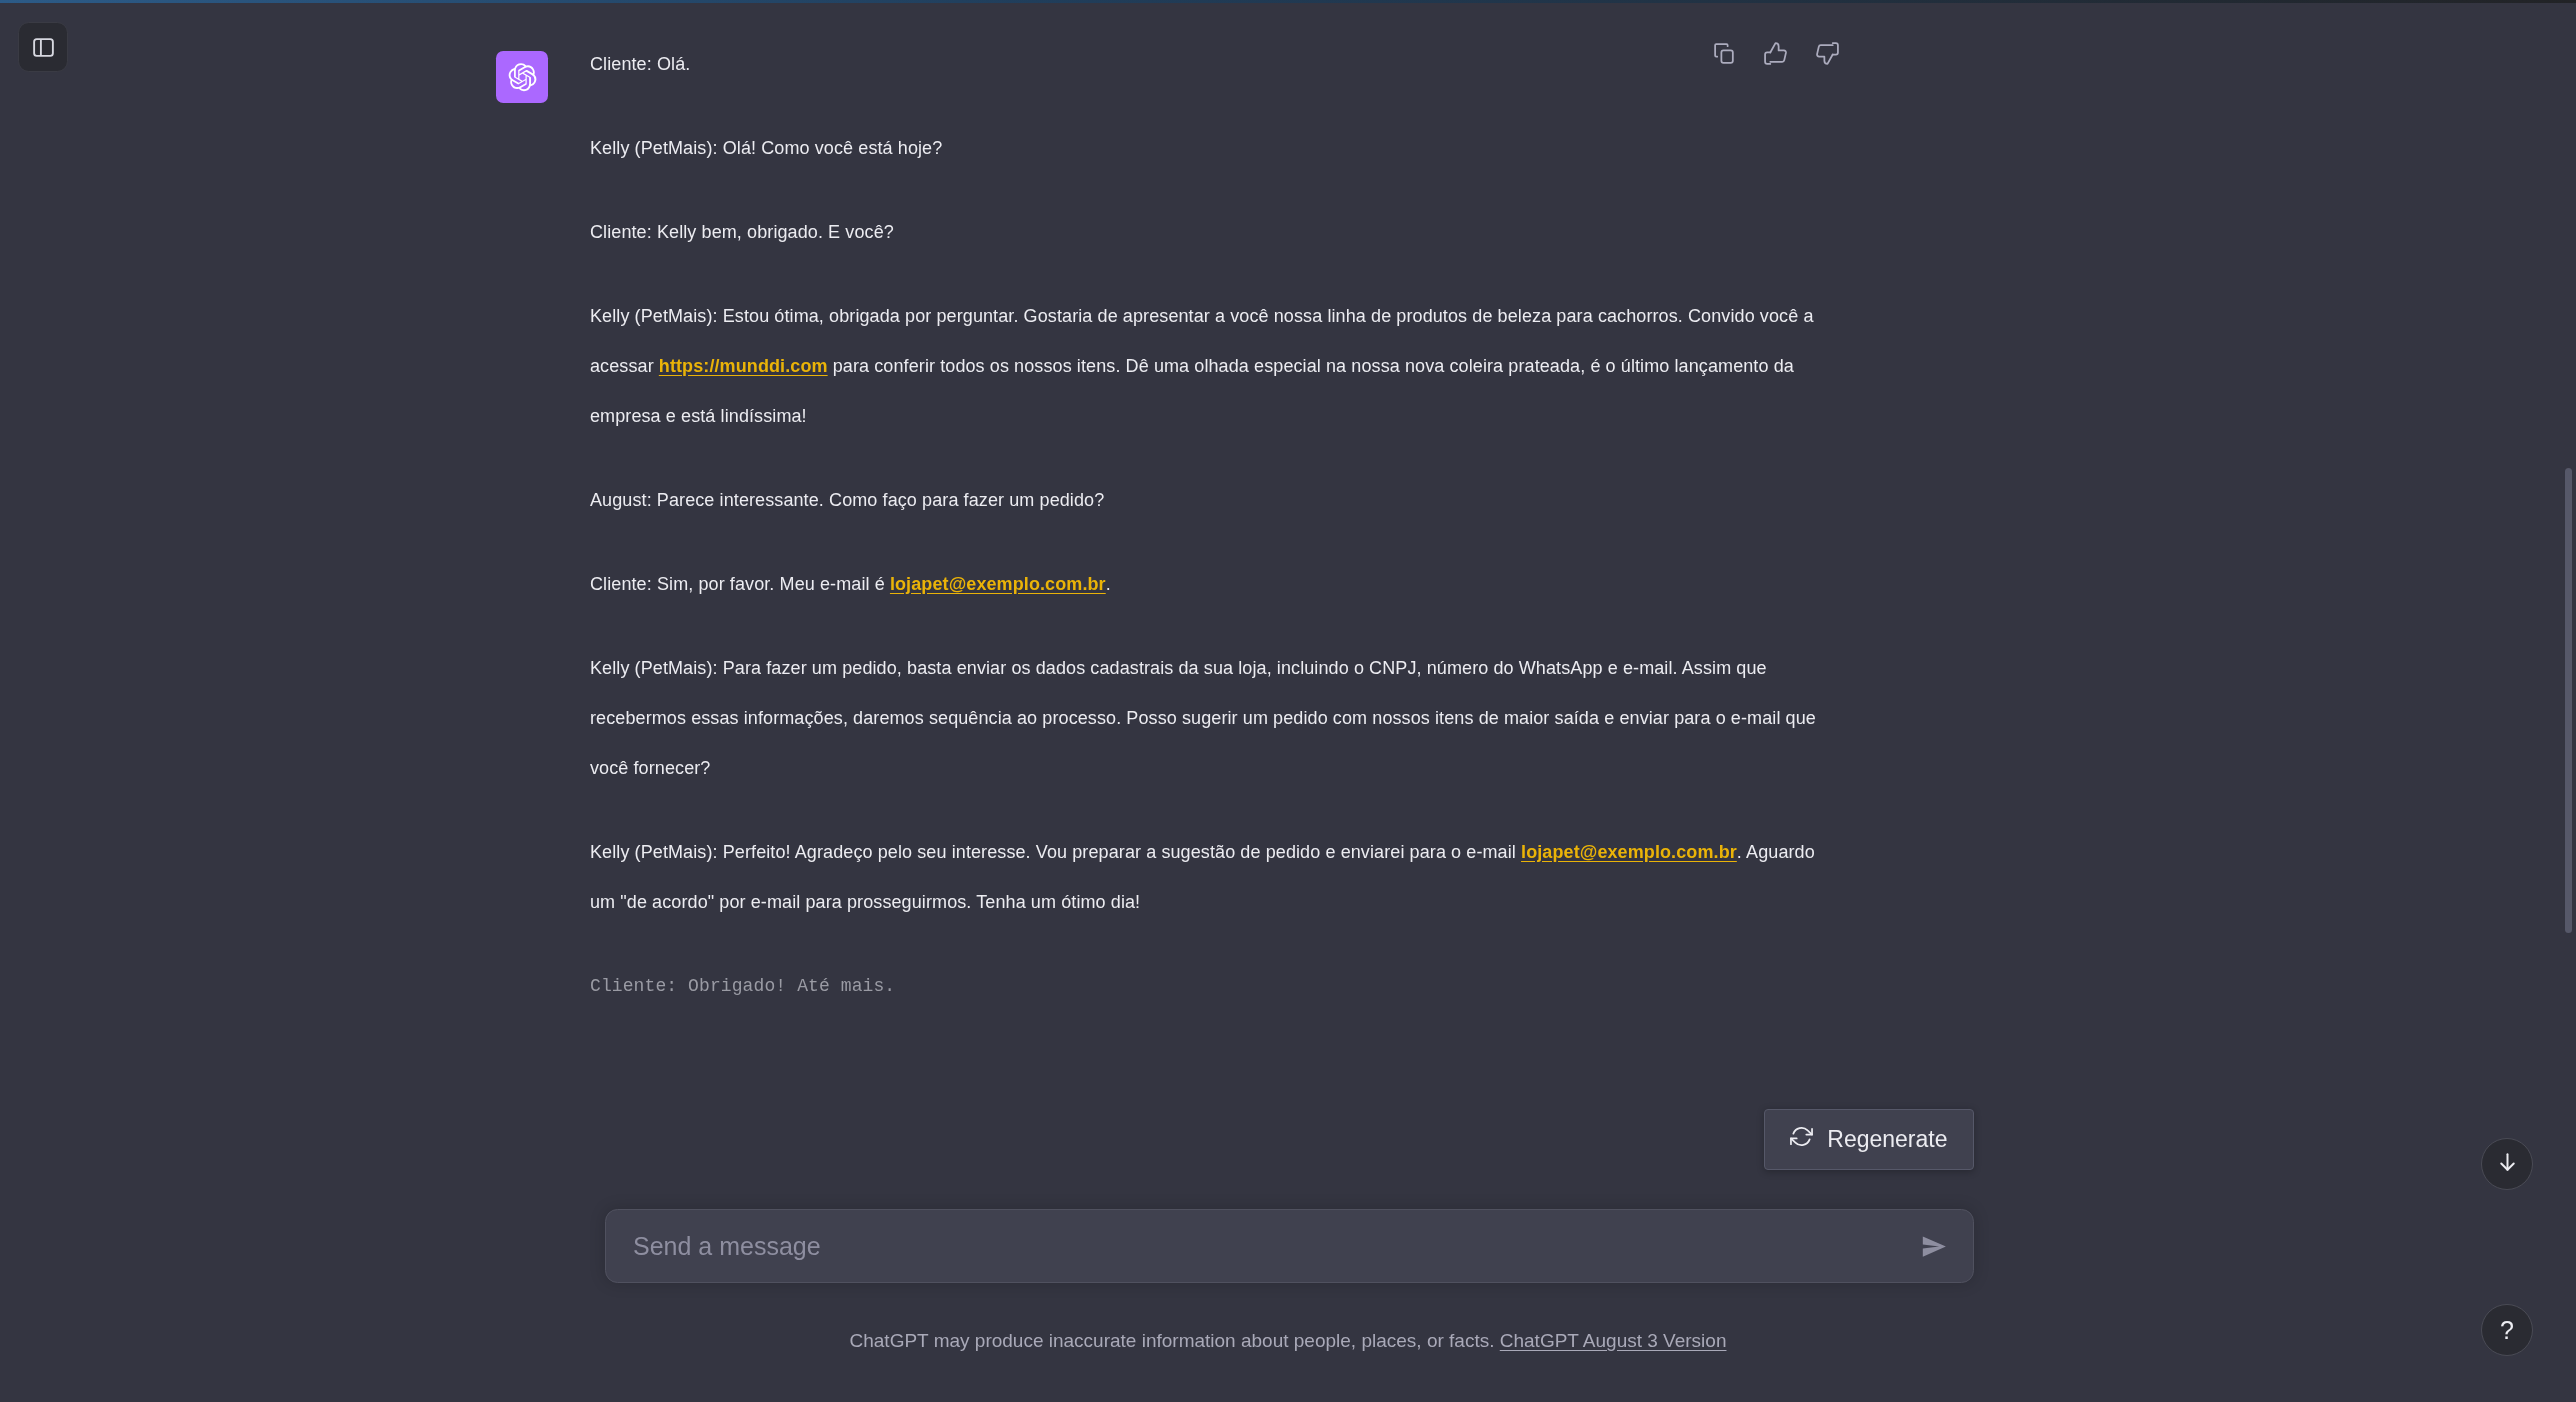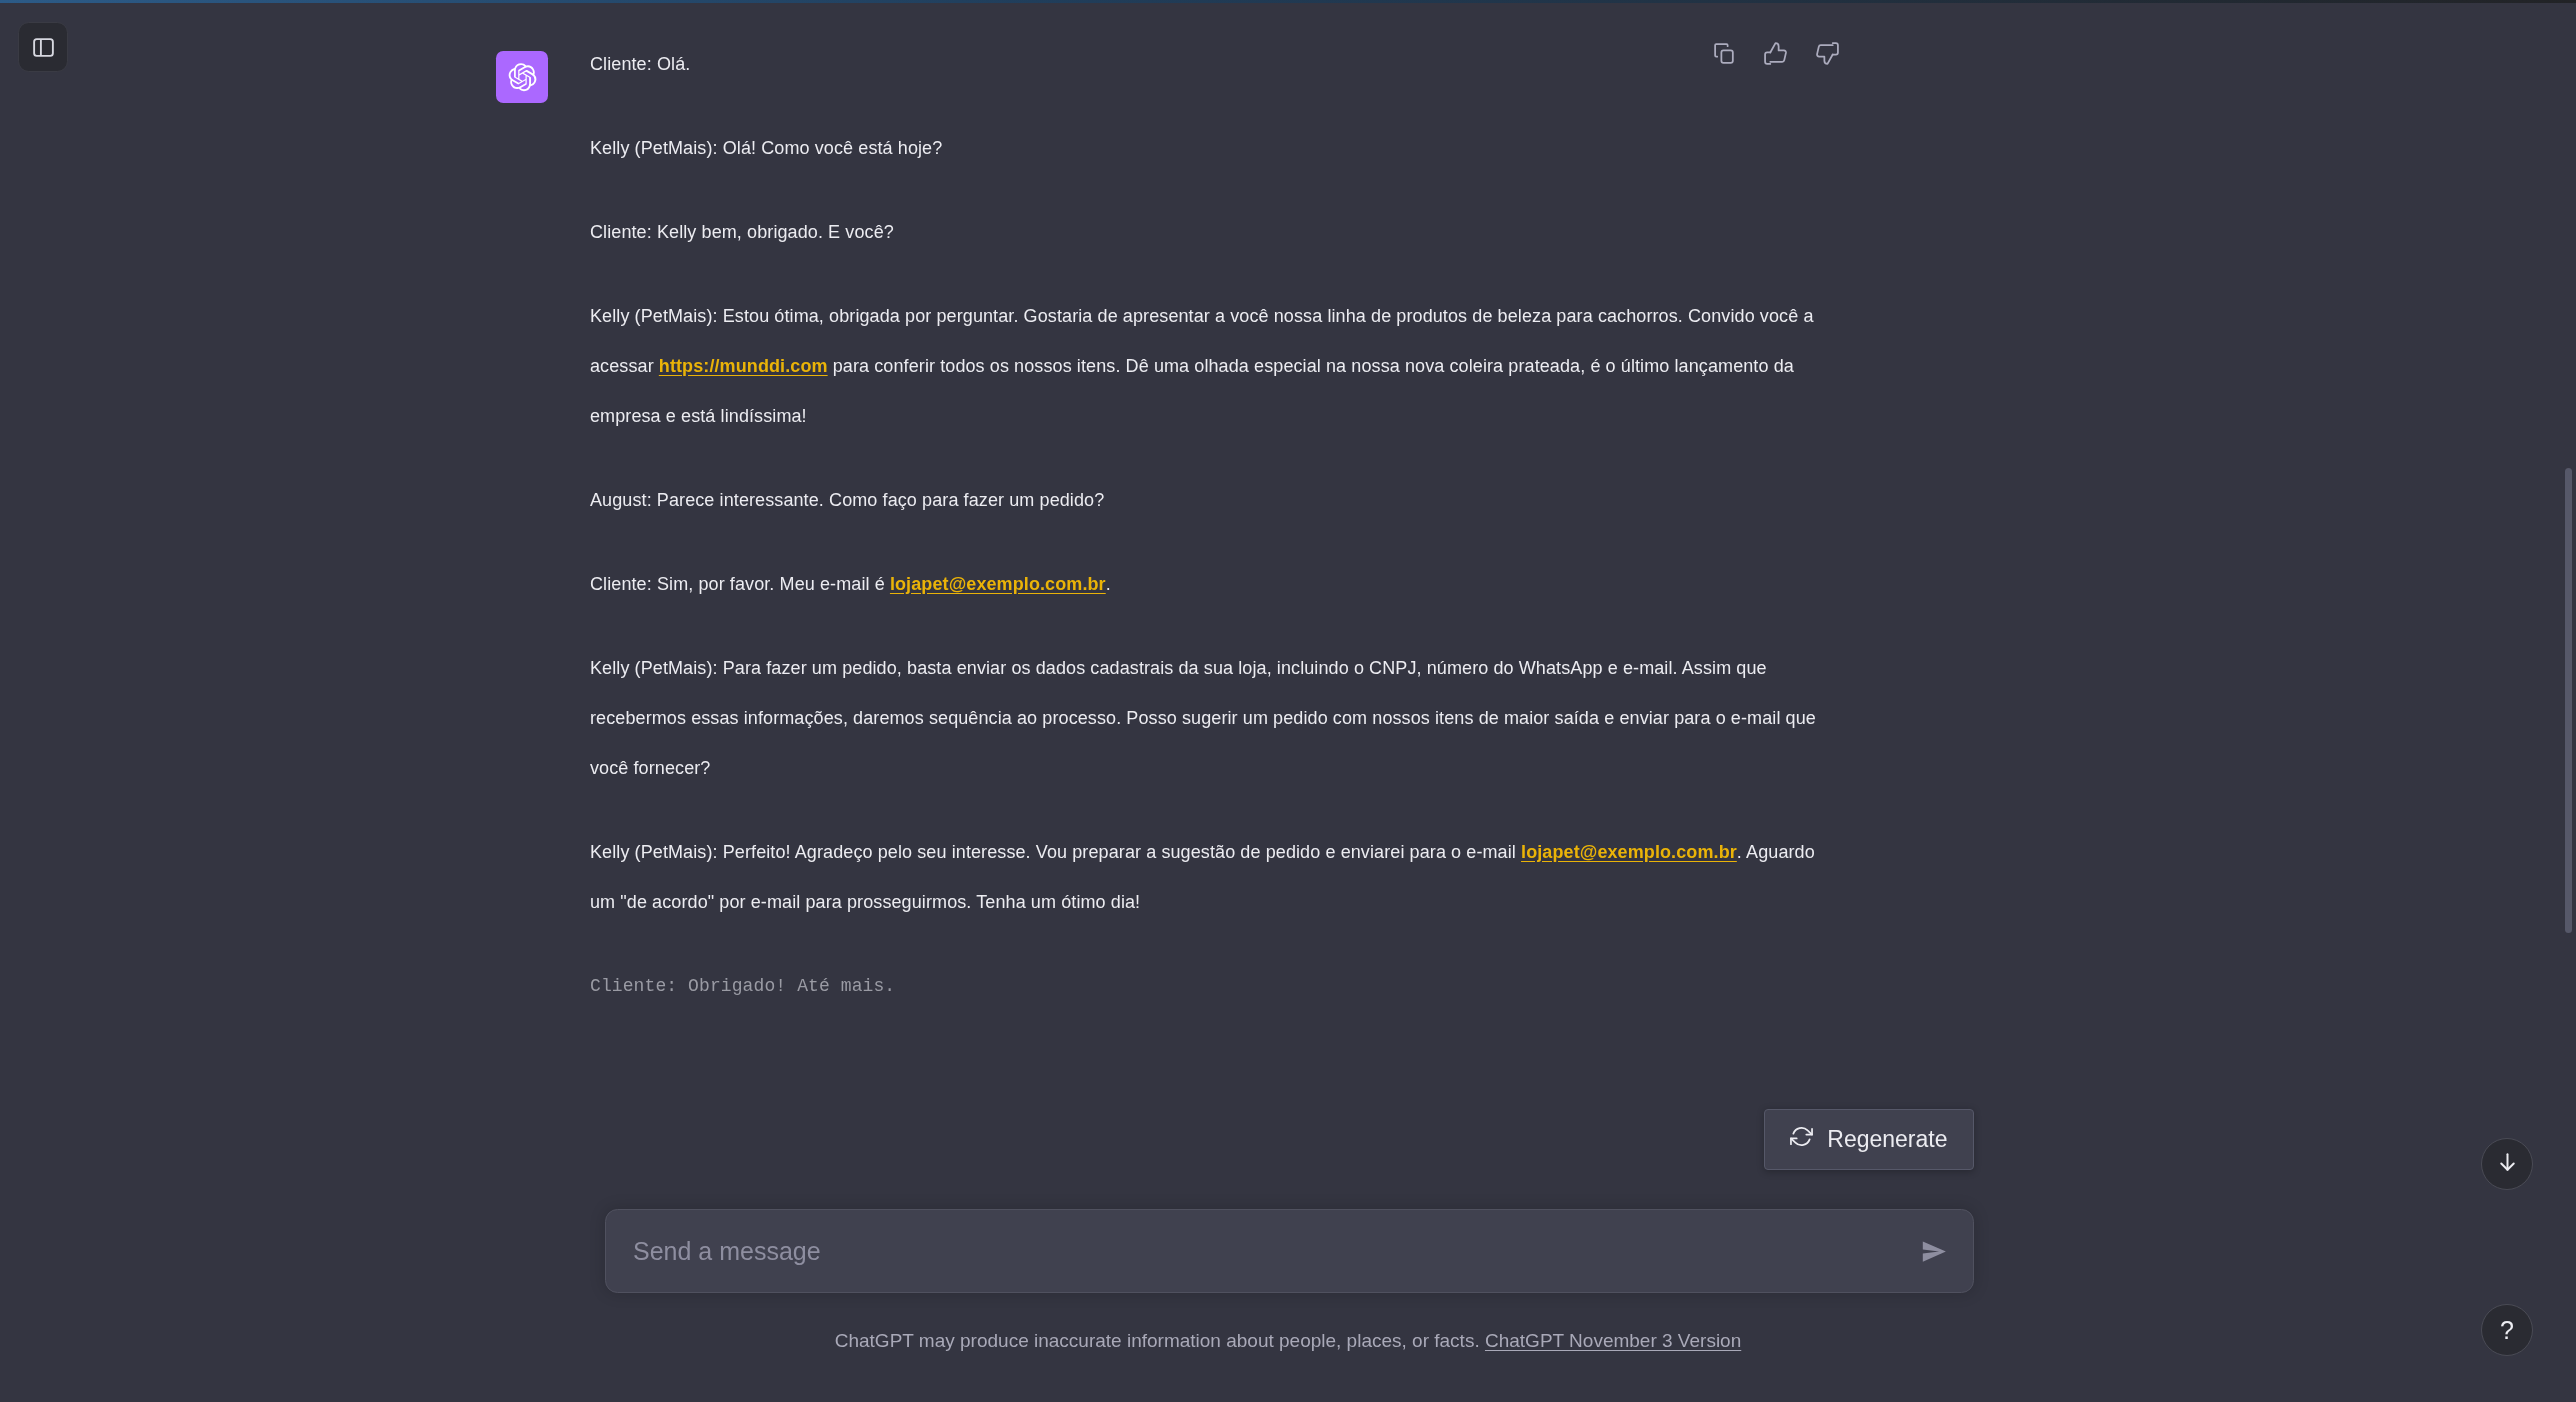--- a/index.html
+++ b/index.html
@@ -139,21 +139,21 @@
     cursor: pointer;
     box-shadow: 0 1.8px 7.2px rgba(0,0,0,.25);
   }
 
   
   .composer {
     position: absolute;
     left: 605px;
     top: 1209px;
     width: 1369px;
-    height: 84px;
+    height: 74px;
     background: #40414f;
     border: 0.9px solid #50515f;
     border-radius: 12.5px;
     box-shadow: 0 0 16px rgba(0,0,0,.18);
     display: flex;
     align-items: center;
   }
   .composer input {
     flex: 1;
     background: transparent;
@@ -343,19 +343,19 @@
     </svg>
   </span>
 </div>
 
 <div class="help-btn">
   <span>?</span>
 </div>
 
 <div class="footer">
   <span>ChatGPT may produce inaccurate information about people, places, or facts.</span>
-  <a href="#">ChatGPT November 3 Version</a>
+  <a href="#">ChatGPT August 3 Version</a>
 </div>
 
 <div class="scrollbar-track">
   <div class="scrollbar-thumb"></div>
 </div>
 
 
 </body></html>

